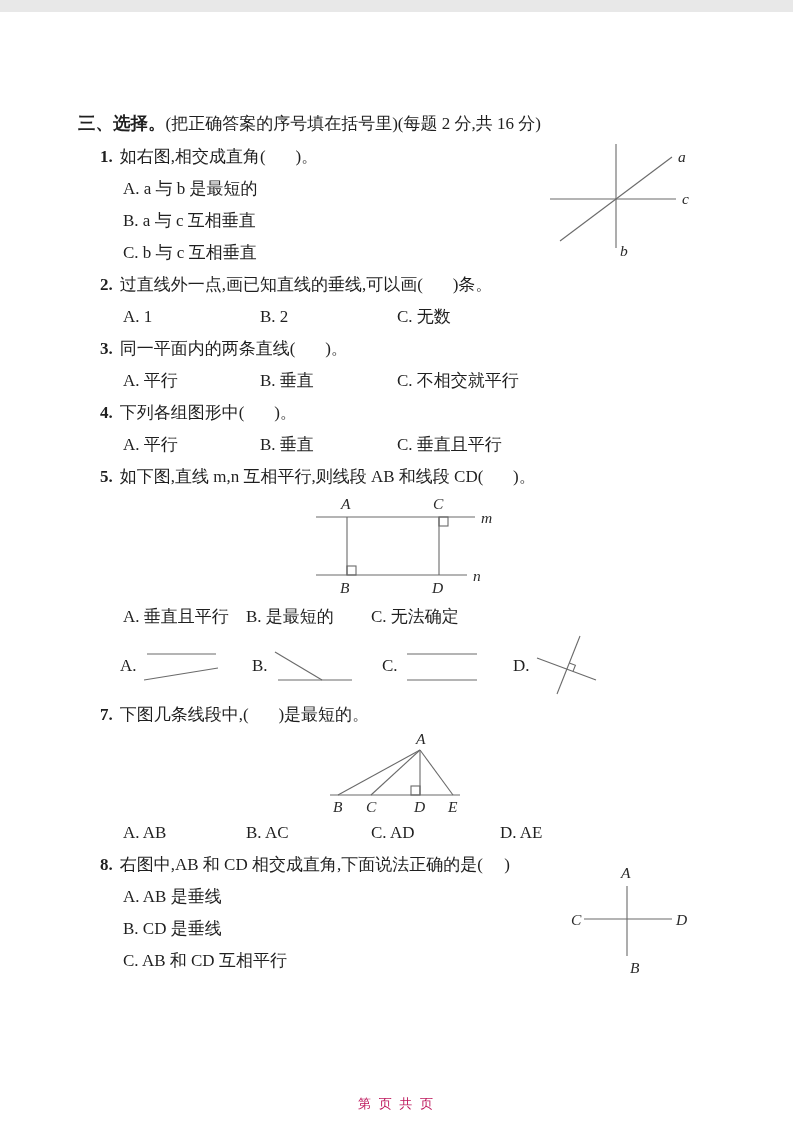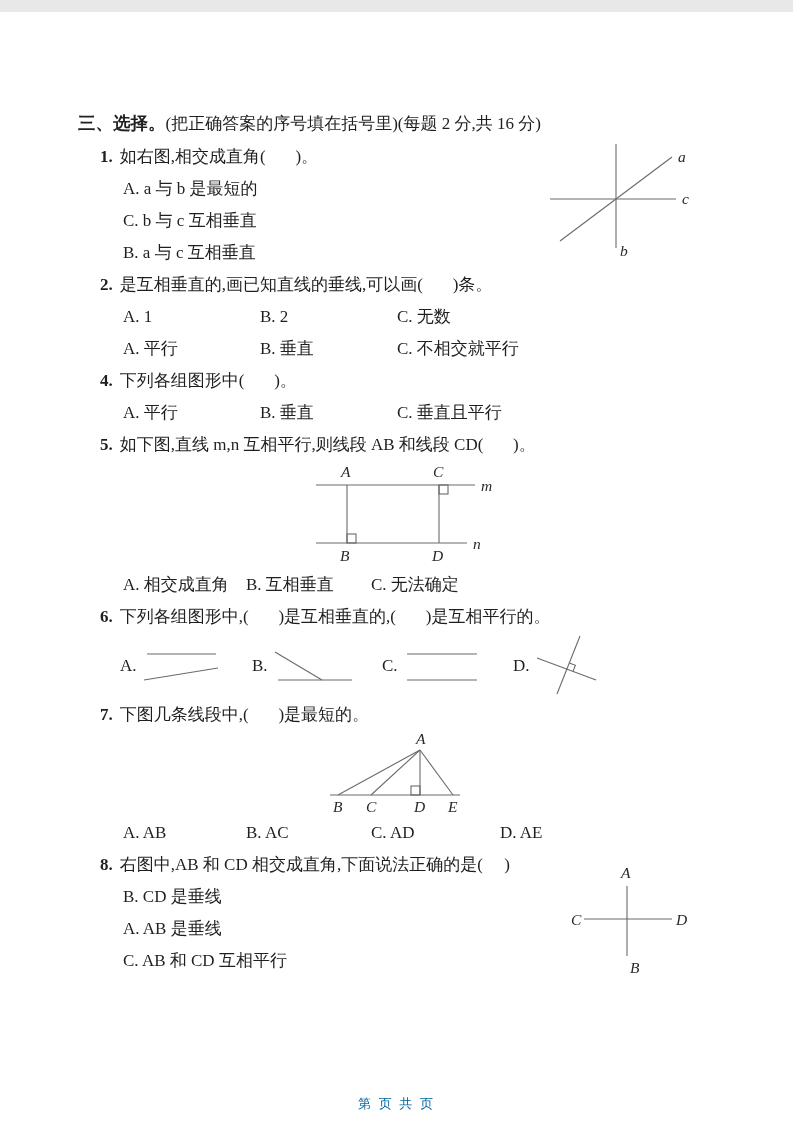--- a/index.html
+++ b/index.html
@@ -39,52 +39,53 @@
   .fig-q7{height:86px;}
   .fig-q7 svg{margin-left:228px;}
   .fig-row{display:flex;align-items:center;height:66px;}
   .fig-item{display:flex;align-items:center;}
   .fig-item .lbl{margin-right:6px;white-space:pre;}
   .fi-a{margin-left:20px;width:132px;}
   .fi-b{width:130px;}
   .fi-c{width:131px;}
   .footer{
     position:absolute;left:0;top:1083px;width:100%;
-    text-align:center;font-size:13px;letter-spacing:2px;color:#0369a1;
+    text-align:center;font-size:13px;letter-spacing:2px;color:#be185d;
     font-family:"Liberation Sans","DejaVu Sans",sans-serif;
   }
 </style>
 </head>
 <body>
 
 <div class="page">
 
   <div class="content">
 
     <div class="heading"><span class="bold">三、选择。</span><span>(把正确答案的序号填在括号里)(每题 2 分,共 16 分)</span></div>
 
     <div class="question">
       <div class="q-line"><span class="q-num">1.</span><span>如右图,相交成直角(       )。</span></div>
       <div class="opts-col">
         <div class="opt">A. a 与 b 是最短的</div>
+        <div class="opt">B. a 与 c 互相垂直</div>
         <div class="opt">C. b 与 c 互相垂直</div>
-        <div class="opt">B. a 与 c 互相垂直</div>
-      </div>
-    </div>
-
-    <div class="question">
-      <div class="q-line"><span class="q-num">2.</span><span>是互相垂直的,画已知直线的垂线,可以画(       )条。</span></div>
+      </div>
+    </div>
+
+    <div class="question">
+      <div class="q-line"><span class="q-num">2.</span><span>过直线外一点,画已知直线的垂线,可以画(       )条。</span></div>
       <div class="opts-row">
         <span class="w137">A. 1</span>
         <span class="w137">B. 2</span>
         <span>C. 无数</span>
       </div>
     </div>
 
     <div class="question">
+      <div class="q-line"><span class="q-num">3.</span><span>同一平面内的两条直线(       )。</span></div>
       <div class="opts-row">
         <span class="w137">A. 平行</span>
         <span class="w137">B. 垂直</span>
         <span>C. 不相交就平行</span>
       </div>
     </div>
 
     <div class="question">
       <div class="q-line"><span class="q-num">4.</span><span>下列各组图形中(       )。</span></div>
       <div class="opts-row">
@@ -108,28 +109,27 @@
           <text x="28" y="14">A</text>
           <text x="120" y="14">C</text>
           <text x="27" y="98">B</text>
           <text x="119" y="98">D</text>
           <text x="168" y="28">m</text>
           <text x="160" y="86">n</text>
         </svg>
       </div>
 
       <div class="opts-row">
-        <span class="w123">A. 相交成直角</span>
-        <span class="w125">B. 互相垂直</span>
+        <span class="w123">A. 垂直且平行</span>
+        <span class="w125">B. 是最短的</span>
         <span>C. 无法确定</span>
       </div>
     </div>
 
     <div class="question">
-      <div class="q-line"><span class="q-num">6.</span><span>下列各组图形中,(       )是互相垂直的,(       )是互相平行的。</span></div>
 
       <div class="fig-row">
         <div class="fig-item fi-a">
           <span class="lbl">A.</span>
           <svg width="78" height="42" viewBox="0 0 78 42">
             <line x1="4" y1="9" x2="73" y2="9"></line>
             <line x1="1" y1="35" x2="75" y2="23"></line>
           </svg>
         </div>
         <div class="fig-item fi-b">
@@ -180,22 +180,22 @@
         <span class="w123">A. AB</span>
         <span class="w125">B. AC</span>
         <span class="w129">C. AD</span>
         <span>D. AE</span>
       </div>
     </div>
 
     <div class="question">
       <div class="q-line"><span class="q-num">8.</span><span>右图中,AB 和 CD 相交成直角,下面说法正确的是(     )</span></div>
       <div class="opts-col">
+        <div class="opt">A. AB 是垂线</div>
         <div class="opt">B. CD 是垂线</div>
-        <div class="opt">A. AB 是垂线</div>
         <div class="opt">C. AB 和 CD 互相平行</div>
       </div>
     </div>
 
   </div>
 
   <div class="fig-q1">
     <svg width="165" height="124" viewBox="0 0 165 124">
       <line x1="70" y1="4" x2="70" y2="108"></line>
       <line x1="4" y1="59" x2="130" y2="59"></line>

